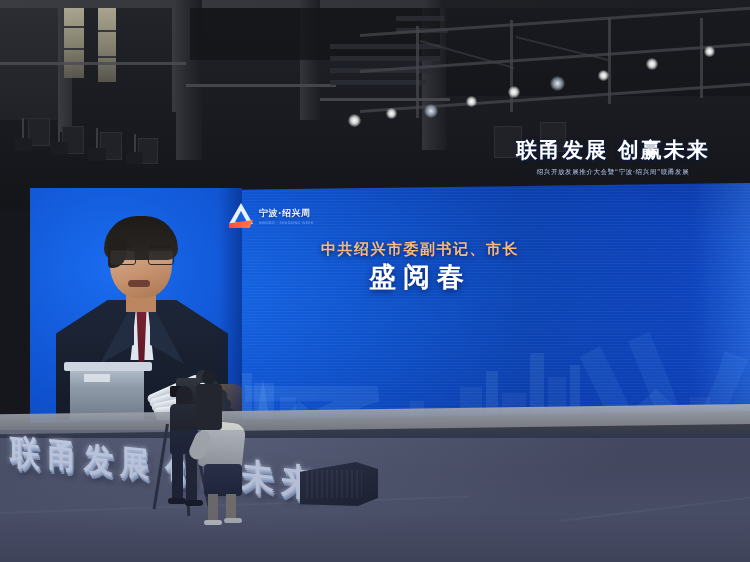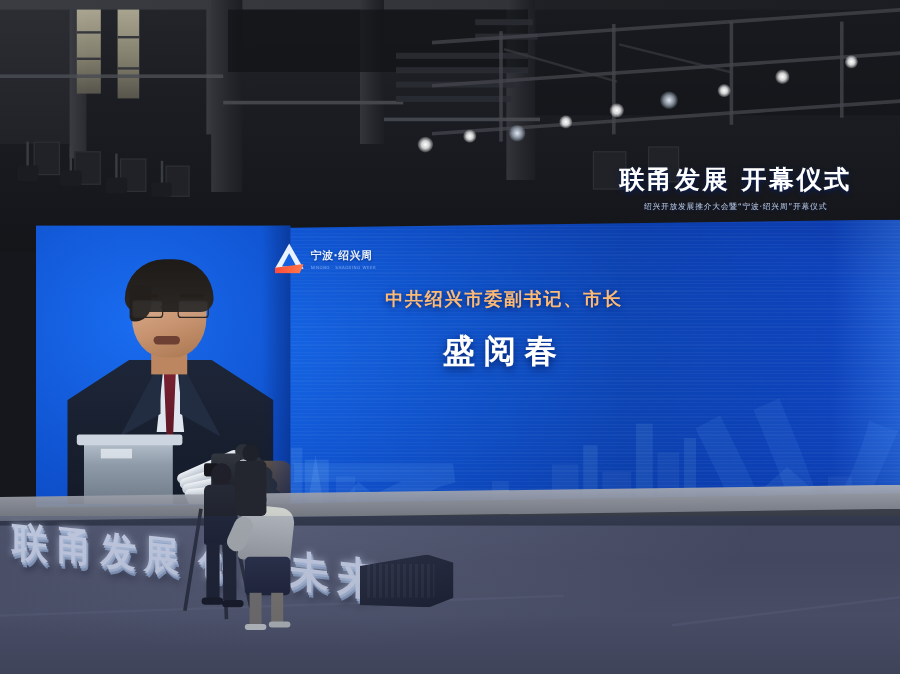--- a/index.html
+++ b/index.html
@@ -205,21 +205,21 @@
     text-shadow:0 1px 2px rgba(0,30,110,.6);
   }
 
   
   .nameplate{position:absolute;left:300px;top:240px;width:240px;text-align:center;}
   .nameplate-title{
     color:#fdba74;font-size:15px;font-weight:600;letter-spacing:1.5px;white-space:nowrap;
     text-shadow:0 2px 5px rgba(0,25,95,.8);
   }
   .nameplate-name{
-    margin-top:16px;color:#ffffff;font-size:27px;font-weight:700;letter-spacing:7px;white-space:nowrap;
+    margin-top:0;color:#ffffff;font-size:27px;font-weight:700;letter-spacing:7px;white-space:nowrap;
     text-shadow:0 2px 7px rgba(0,25,95,.85);
   }
 
   
   .skyline{position:absolute;left:0;bottom:0;width:100%;height:92px;pointer-events:none;}
   .bldg{position:absolute;bottom:0;background:rgba(150,205,255,.13);}
   .bldg.soft{background:rgba(150,205,255,.09);}
   .spire{
     position:absolute;bottom:0;width:0;height:0;
     border-left:7px solid transparent;border-right:7px solid transparent;
@@ -468,22 +468,22 @@
       <div class="logo-tri-in"></div>
       <div class="logo-swoosh"></div>
     </div>
     <div>
       <div class="logo-text">宁波·绍兴周</div>
       <div class="logo-sub">NINGBO · SHAOXING WEEK</div>
     </div>
   </div>
 
   <div class="headline">
-    <div class="headline-main">联甬发展  开幕仪式</div>
-    <div class="headline-sub">绍兴开放发展推介大会暨“宁波·绍兴周”开幕仪式</div>
+    <div class="headline-main">联甬发展  创赢未来</div>
+    <div class="headline-sub">绍兴开放发展推介大会暨“宁波·绍兴周”联甬发展</div>
   </div>
 
   <div class="nameplate">
     <div class="nameplate-title">中共绍兴市委副书记、市长</div>
     <div class="nameplate-name">盛阅春</div>
   </div>
 
   <div class="stage-apron"></div>
   <div class="stage-face"></div>
 

